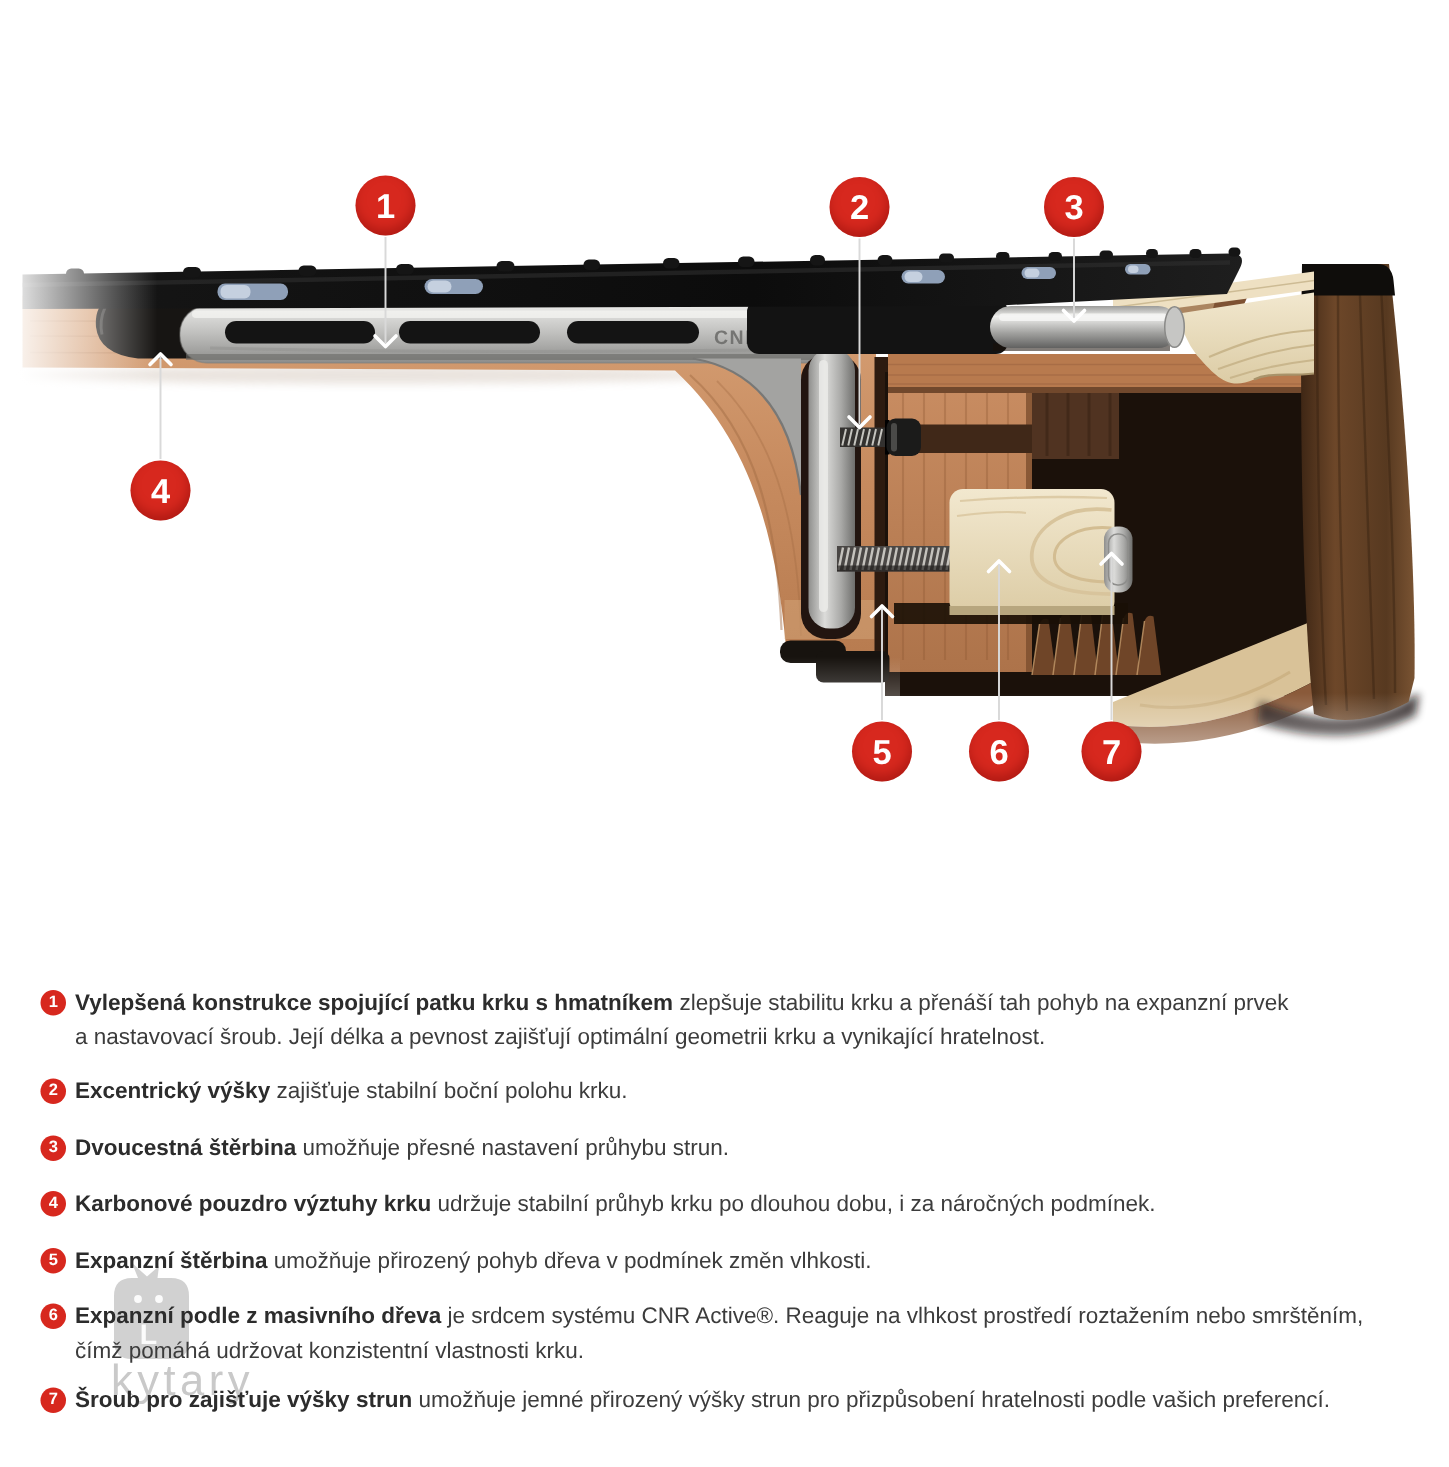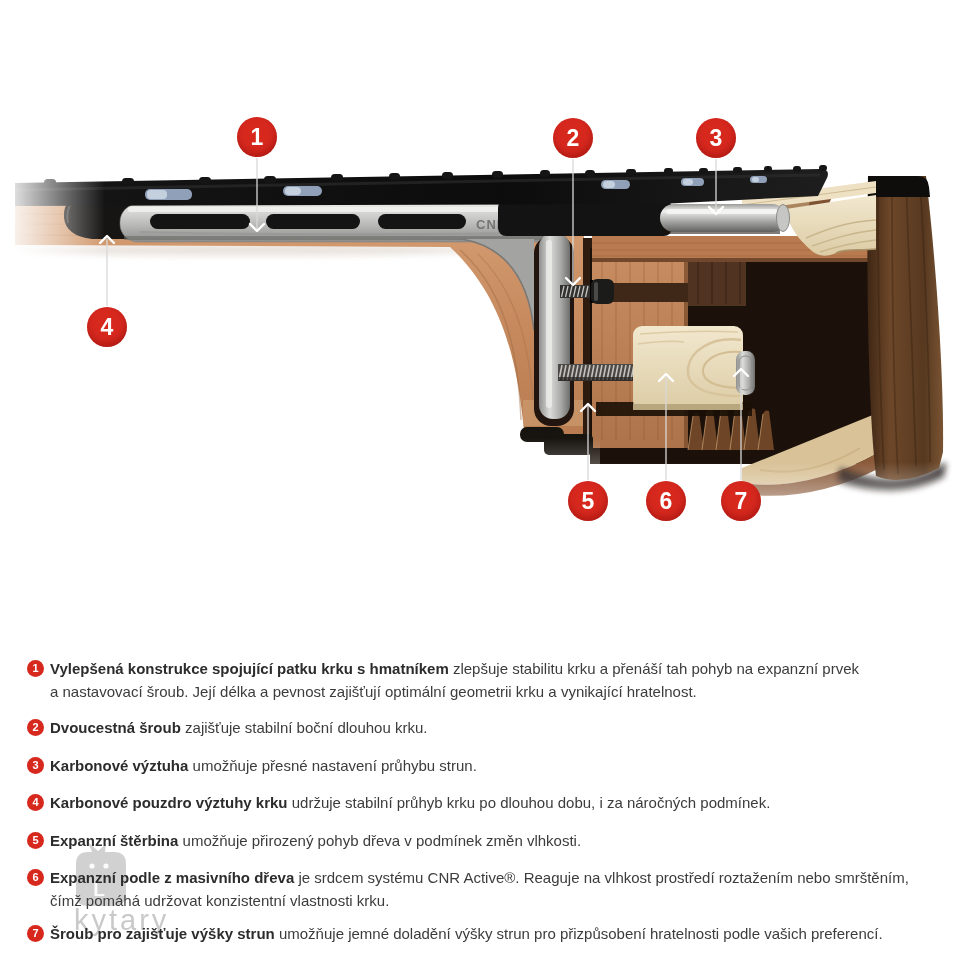--- a/index.html
+++ b/index.html
@@ -296,38 +296,38 @@
   </div>
 
   <div class="legend">
     <div class="item" style="top:657px">
       <span class="bullet">1</span>
       <b>Vylepšená konstrukce spojující patku krku s hmatníkem</b><span class="rest"> zlepšuje stabilitu krku a přenáší tah pohyb na expanzní prvek
 a nastavovací šroub. Její délka a pevnost zajišťují optimální geometrii krku a vynikající hratelnost.</span>
     </div>
     <div class="item" style="top:716px">
       <span class="bullet">2</span>
-      <b>Dvoucestná šroub</b><span class="rest"> zajišťuje stabilní boční dlouhou krku.</span>
+      <b>Excentrický výšky</b><span class="rest"> zajišťuje stabilní boční polohu krku.</span>
     </div>
     <div class="item" style="top:754px">
       <span class="bullet">3</span>
-      <b>Karbonové výztuha</b><span class="rest"> umožňuje přesné nastavení průhybu strun.</span>
+      <b>Dvoucestná štěrbina</b><span class="rest"> umožňuje přesné nastavení průhybu strun.</span>
     </div>
     <div class="item" style="top:791px">
       <span class="bullet">4</span>
       <b>Karbonové pouzdro výztuhy krku</b><span class="rest"> udržuje stabilní průhyb krku po dlouhou dobu, i za náročných podmínek.</span>
     </div>
     <div class="item" style="top:829px">
       <span class="bullet">5</span>
       <b>Expanzní štěrbina</b><span class="rest"> umožňuje přirozený pohyb dřeva v podmínek změn vlhkosti.</span>
     </div>
     <div class="item" style="top:866px">
       <span class="bullet">6</span>
       <b>Expanzní podle z masivního dřeva</b><span class="rest"> je srdcem systému CNR Active®. Reaguje na vlhkost prostředí roztažením nebo smrštěním,
 čímž pomáhá udržovat konzistentní vlastnosti krku.</span>
     </div>
     <div class="item" style="top:922px">
       <span class="bullet">7</span>
-      <b>Šroub pro zajišťuje výšky strun</b><span class="rest"> umožňuje jemné doladění výšky strun pro přizpůsobení hratelnosti podle vašich preferencí.</span>
+      <b>Šroub pro zajišťuje výšky strun</b><span class="rest"> umožňuje jemné přirozený výšky strun pro přizpůsobení hratelnosti podle vašich preferencí.</span>
     </div>
   </div>
 
 </div>
 
 </body></html>

